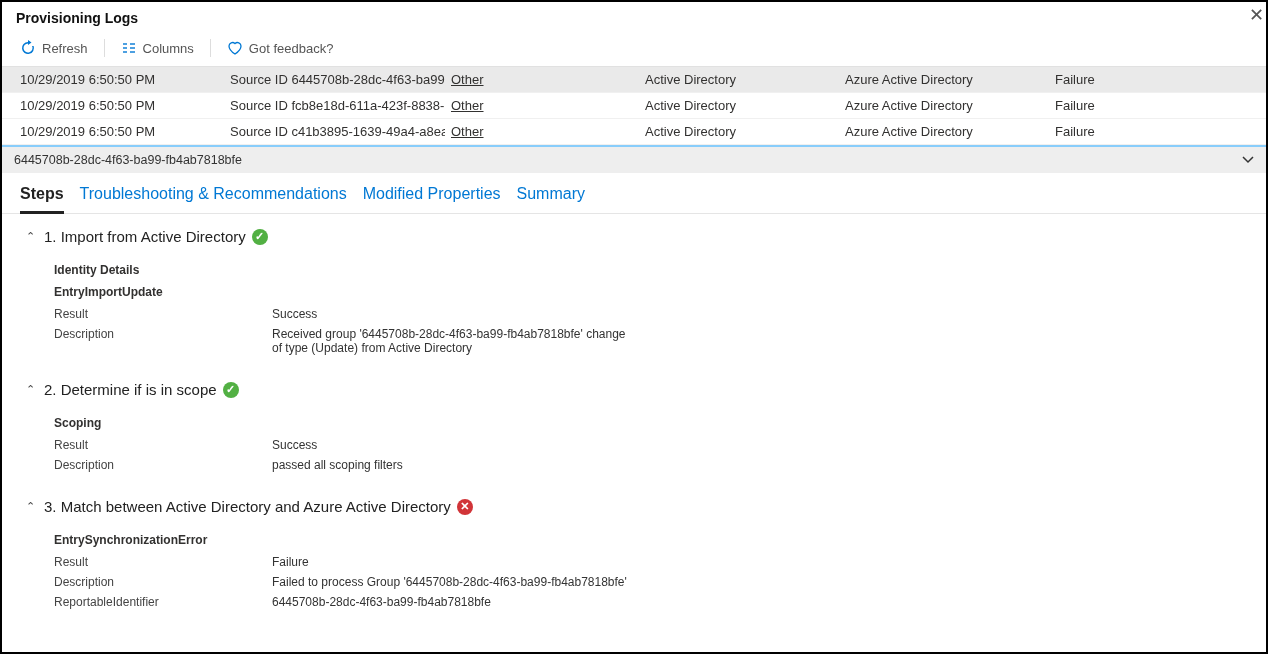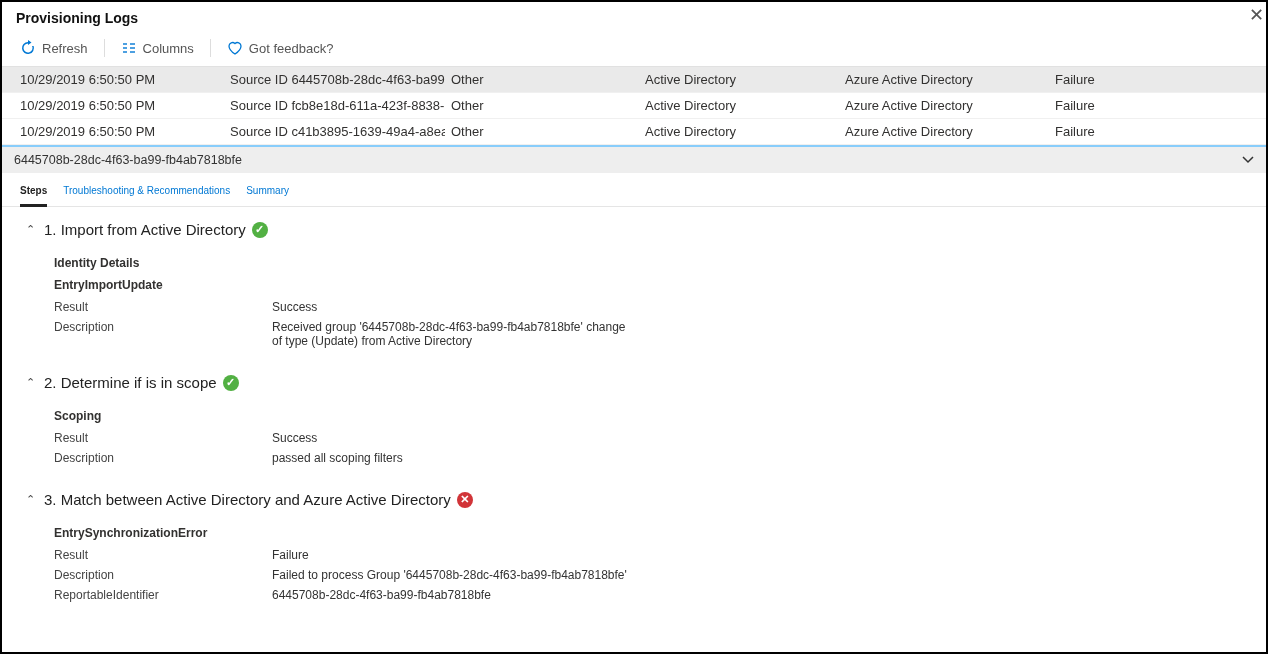--- a/index.html
+++ b/index.html
@@ -9,28 +9,28 @@
 .close-x { position: absolute; top: 2px; right: 2px; font-size: 18px; color: #555; cursor: pointer; }
 .toolbar { display: flex; align-items: center; gap: 6px; padding: 6px 14px 8px; border-bottom: 1px solid #e1e1e1; }
 .tool-btn { display: flex; align-items: center; gap: 6px; color: #555; cursor: pointer; padding: 2px 4px; }
 .tool-btn svg { width: 16px; height: 16px; }
 .tool-sep { width: 1px; height: 18px; background: #ddd; margin: 0 6px; }
 .table { width: 100%; }
 .row { display: flex; align-items: center; height: 26px; padding: 0 6px 0 18px; border-bottom: 1px solid #f0f0f0; }
 .row.selected { background: #eaeaea; }
 .c-date { width: 210px; }
 .c-source { width: 215px; white-space: nowrap; overflow: hidden; }
-.c-other { width: 200px; padding-left: 6px; }
+.c-other { width: 200px; padding-left: 6px; text-decoration: underline; }
 .c-ad { width: 200px; }
 .c-aad { width: 210px; }
 .c-status { flex: 1; }
 .detail-bar { background: #eeeeee; border-top: 2px solid #88cdfb; padding: 6px 12px; position: relative; font-size: 12.5px; color: #333; }
 .chevron { position: absolute; right: 10px; top: 4px; cursor: pointer; }
 .tabs { display: flex; gap: 16px; padding: 8px 18px 0; border-bottom: 1px solid #e5e5e5; }
-.tab { padding: 4px 0 8px; color: #0078d4; cursor: pointer; font-size: 10px; }
+.tab { padding: 4px 0 8px; color: #0078d4; cursor: pointer; font-size: 16px; }
 .tab.active { color: #222; font-weight: 600; border-bottom: 3px solid #222; margin-bottom: -1px; }
 .content { padding: 14px 14px 10px 24px; overflow-y: auto; height: 430px; }
 .step { margin-bottom: 26px; }
 .step-head { display: flex; align-items: center; gap: 6px; margin-bottom: 18px; }
 .caret { cursor: pointer; font-size: 11px; color: #444; width: 12px; }
 .step-title { font-size: 15px; color: #222; }
 .icon-ok, .icon-fail { width: 16px; height: 16px; border-radius: 50%; display:inline-flex; align-items:center; justify-content:center; color:#fff; font-size:11px; font-weight:bold; }
 .icon-ok { background: #52b043; }
 .icon-fail { background: #d13438; }
 .sub-head { font-weight: 600; margin-left: 28px; margin-bottom: 8px; font-size: 12px; }
@@ -109,20 +109,21 @@
   <span class="chevron">
     <svg width="16" height="16" viewBox="0 0 16 16">
         <path d="M3 6l5 5 5-5" fill="none" stroke="#333" stroke-width="1.5"></path>
       </svg>
   </span>
 </div>
 
 <div class="tabs">
   <div class="tab active">Steps</div>
   <div class="tab">Troubleshooting &amp; Recommendations</div>
+  <div class="tab">Modified Properties</div>
   <div class="tab">Summary</div>
 </div>
 
 <div class="content">
 
   <div class="step">
     <div class="step-head">
       <span class="caret">⌃</span>
       <span class="step-title">1. Import from Active Directory</span>
       <span class="icon-ok">✓</span>

